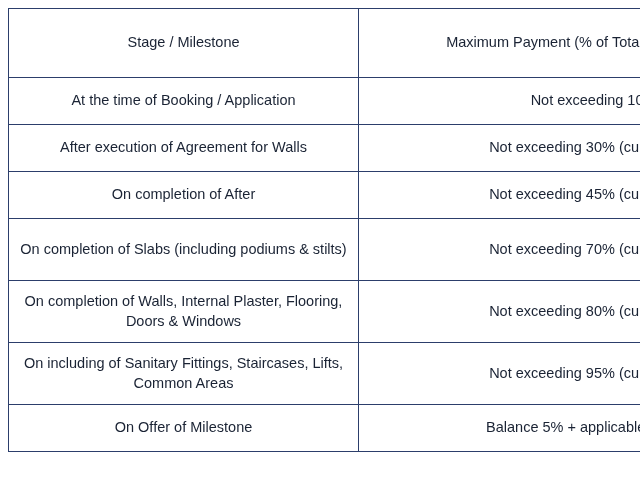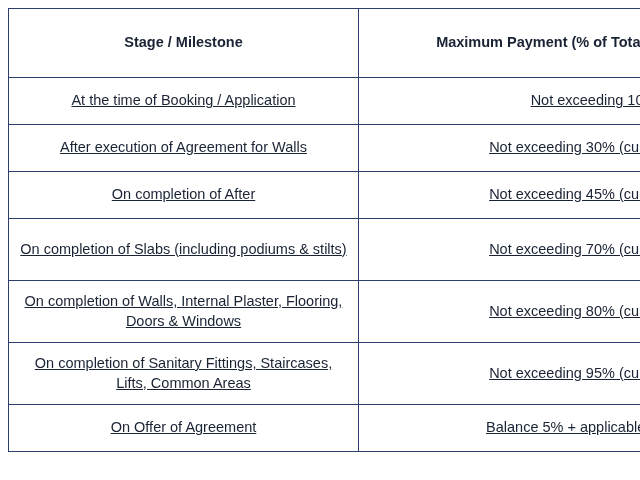--- a/index.html
+++ b/index.html
@@ -36,26 +36,25 @@
   table.payment-table td {
     border: 1px solid #2c3e6b;
     padding: 6px 10px;
     text-align: center;
     vertical-align: middle;
     font-size: 14.5px;
     line-height: 1.35;
     color: #1a2334;
   }
   table.payment-table th {
-    font-weight: bold;
+    font-weight: normal;
     height: 56px;
   }
   table.payment-table td {
     font-weight: normal;
-    text-decoration: underline;
   }
   tr.r-head { height: 56px; }
   tr.r-1 { height: 47px; }
   tr.r-2 { height: 47px; }
   tr.r-3 { height: 47px; }
   tr.r-4 { height: 62px; }
   tr.r-5 { height: 62px; }
   tr.r-6 { height: 62px; }
   tr.r-7 { height: 47px; }
 
@@ -92,22 +91,22 @@
       </tr>
       <tr class="r-4">
         <td class="cell-stage">On completion of Slabs (including podiums &amp; stilts)</td>
         <td class="cell-pay">Not exceeding 70% (cumulative)</td>
       </tr>
       <tr class="r-5">
         <td class="cell-stage">On completion of Walls, Internal Plaster, Flooring, Doors &amp; Windows</td>
         <td class="cell-pay">Not exceeding 80% (cumulative)</td>
       </tr>
       <tr class="r-6">
-        <td class="cell-stage">On completion of Sanitary Fittings, Staircases, Lifts, Common Areas</td>
+        <td class="cell-stage">On including of Sanitary Fittings, Staircases, Lifts, Common Areas</td>
         <td class="cell-pay">Not exceeding 95% (cumulative)</td>
       </tr>
       <tr class="r-7">
-        <td class="cell-stage">On Offer of Agreement</td>
+        <td class="cell-stage">On Offer of Milestone</td>
         <td class="cell-pay">Balance 5% + applicable charges</td>
       </tr>
     </tbody>
   </table>
 </div>
 
 </body></html>

